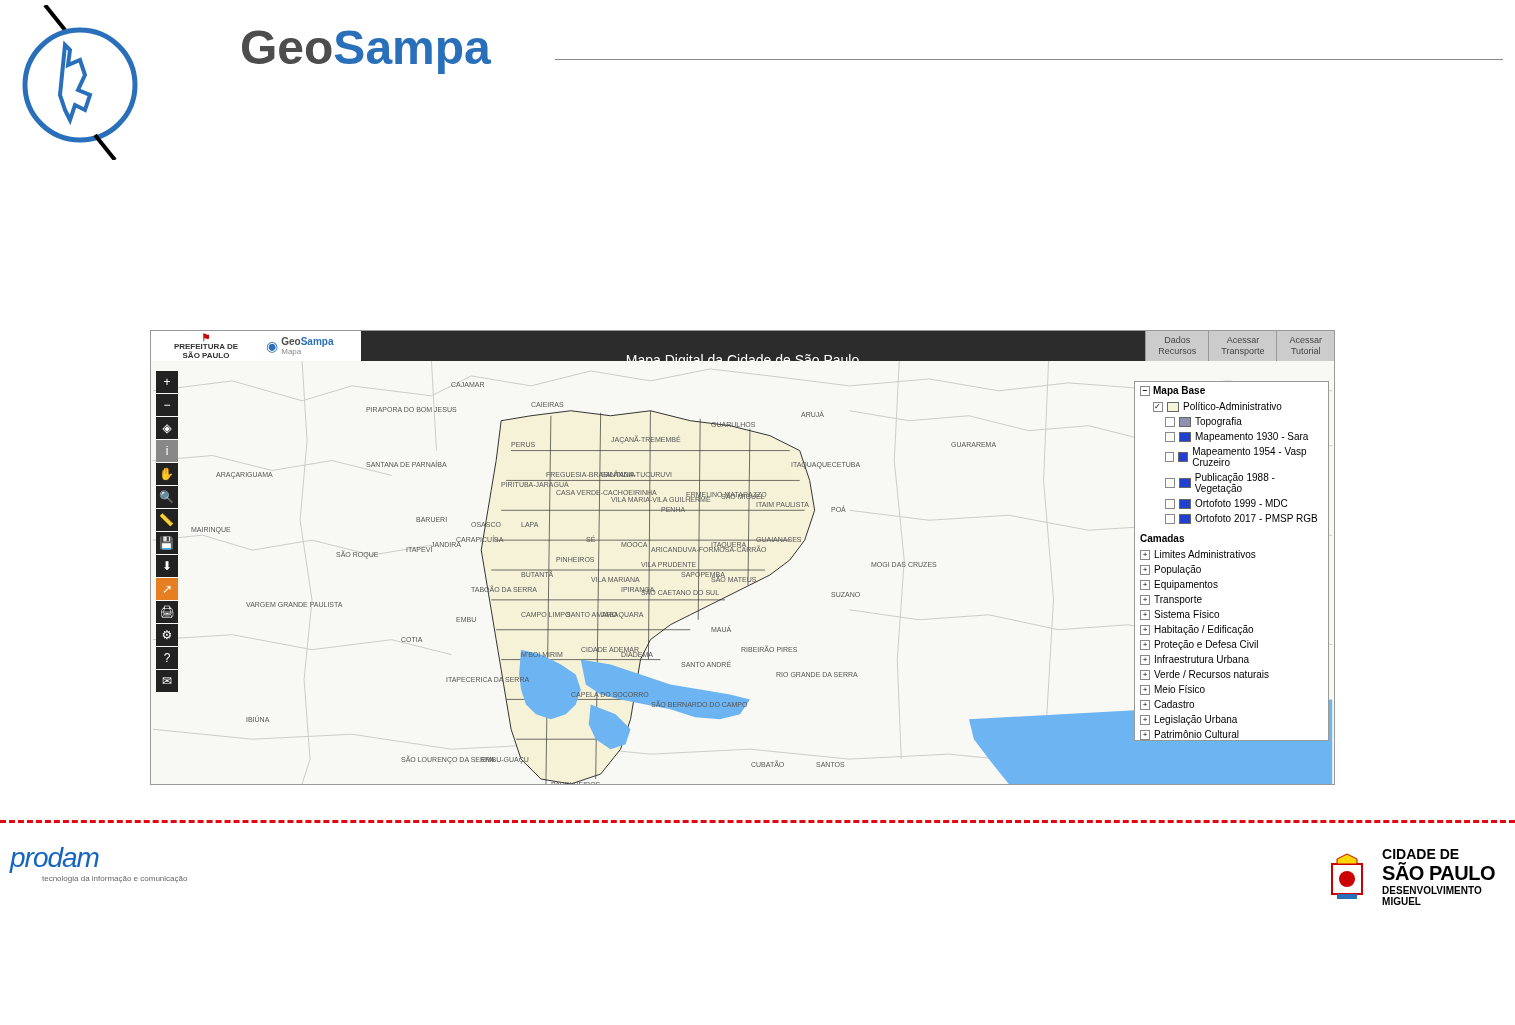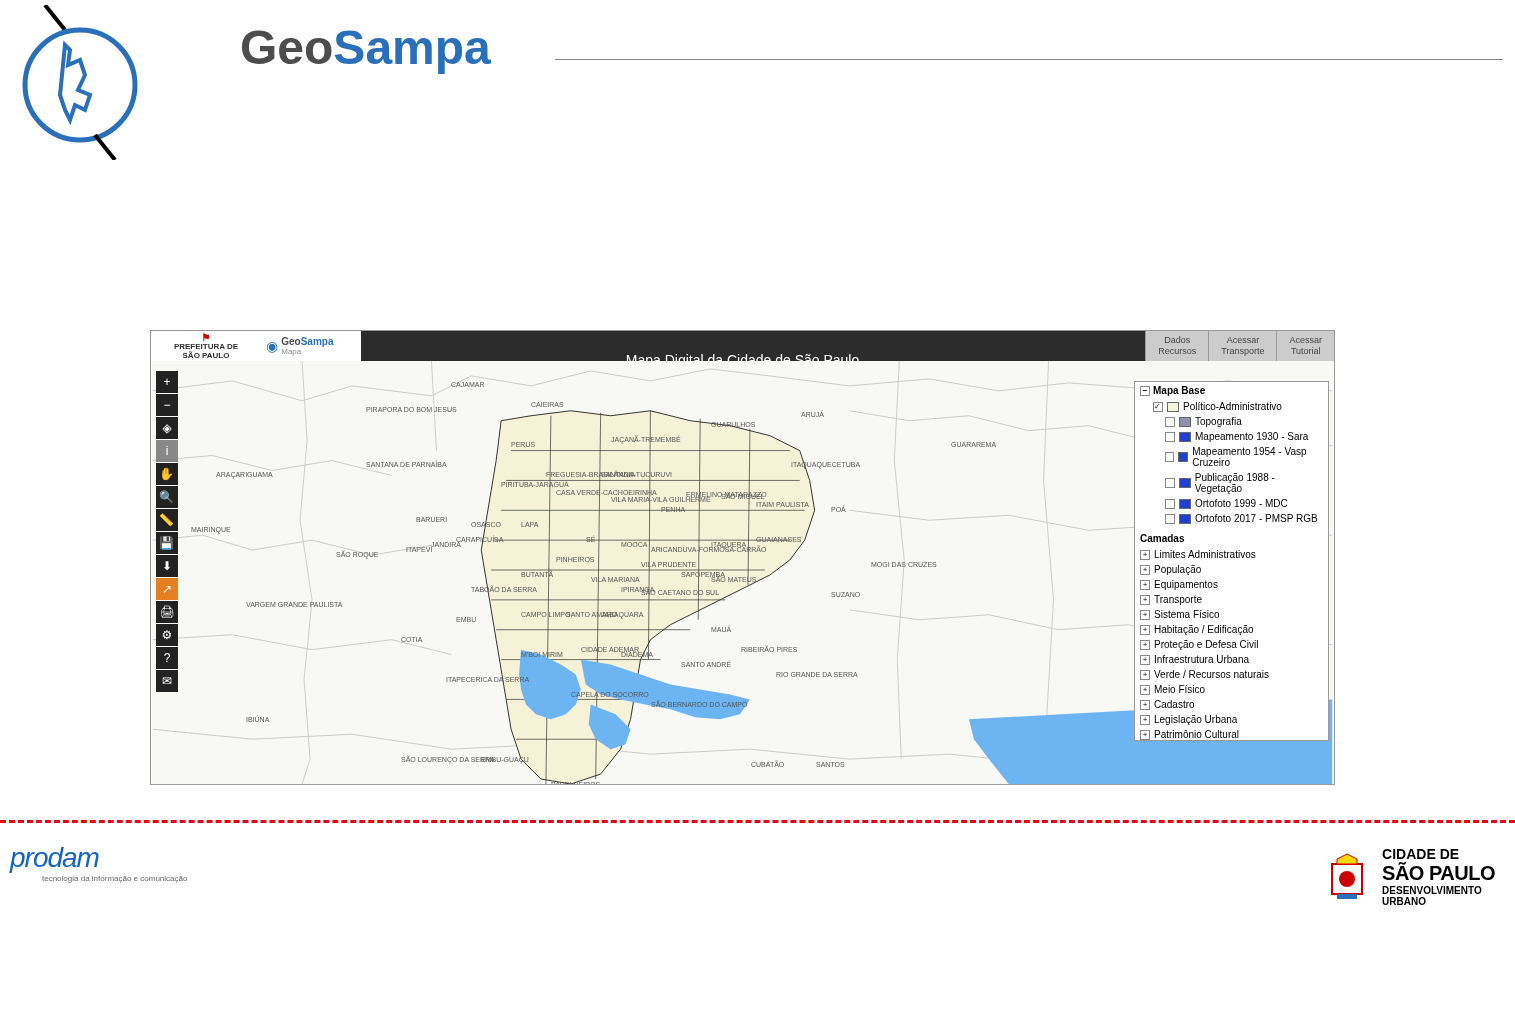--- a/index.html
+++ b/index.html
@@ -364,15 +364,15 @@
   <svg width="50" height="55" viewBox="0 0 50 55">
     <rect x="10" y="15" width="30" height="30" fill="#fff" stroke="#c00" stroke-width="2"></rect>
     <path d="M 15 10 L 25 5 L 35 10 L 35 15 L 15 15 Z" fill="#ffd700" stroke="#c00"></path>
     <circle cx="25" cy="30" r="8" fill="#c00"></circle>
     <rect x="15" y="45" width="20" height="5" fill="#2a6fba"></rect>
   </svg>
   <div class="footer-right-text">
     <div class="cidade">CIDADE DE</div>
     <div class="sp">SÃO PAULO</div>
     <div class="desenv">DESENVOLVIMENTO</div>
-    <div class="desenv">URBANO</div>
+    <div class="desenv">MIGUEL</div>
   </div>
 </div>
 
 </body></html>

